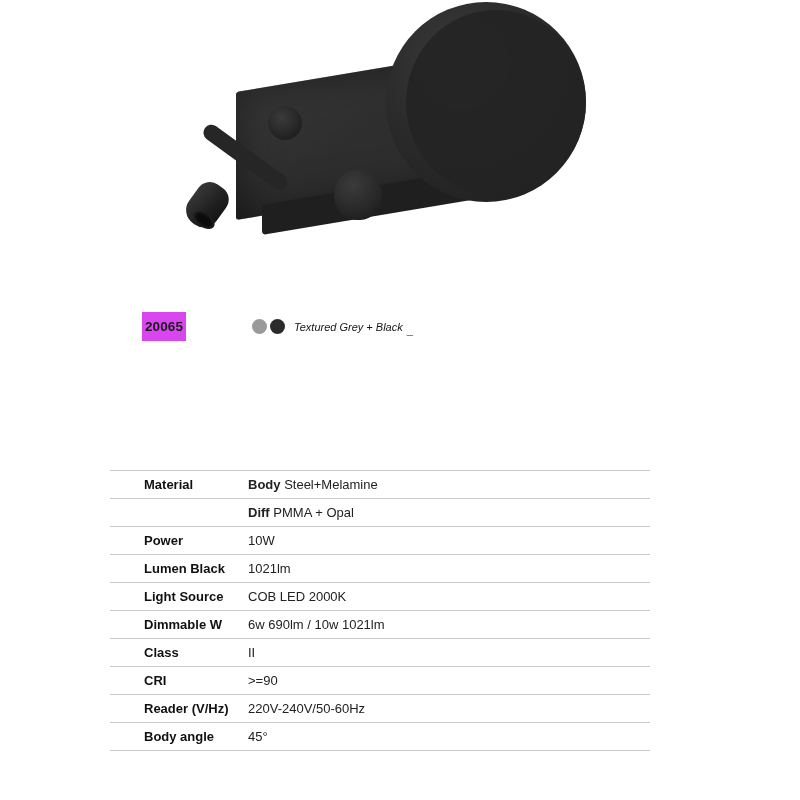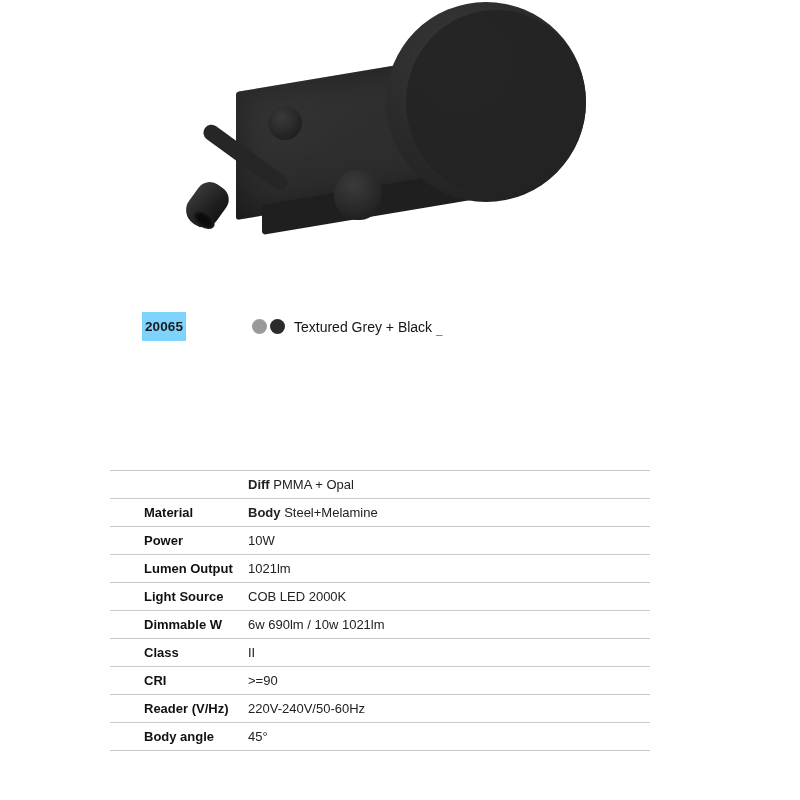--- a/index.html
+++ b/index.html
@@ -148,38 +148,39 @@
     align-items: center;
     height: 29px;
   }
   .finish-code {
     width: 110px;
     font-size: 13.5px;
     font-weight: bold;
     letter-spacing: 0.1px;
   }
   .finish-code.highlight .code-text {
-    background: #7dd3fc;
+    background: #d946ef;
     padding: 7px 3px;
   }
   .swatches {
     width: 42px;
     display: flex;
     align-items: center;
     gap: 3px;
   }
   .sw {
     width: 15px;
     height: 15px;
     border-radius: 50%;
     display: inline-block;
   }
   .finish-label {
-    font-size: 14px;
+    font-size: 11px;
     color: #151515;
+    font-style: italic;
   }
   .finish-note {
     font-size: 11px;
     color: #555;
     margin-left: 4px;
     position: relative;
     top: 3px;
   }
 
   
@@ -248,36 +249,36 @@
     <div class="finish-note">_</div>
   </div>
 
 
 </div>
 
 <table class="spec-table">
   <tbody>
     <tr>
       <td class="col-gutter"></td>
+      <td class="col-label">Material</td>
+      <td class="col-value"><span class="val-strong">Body</span> <span>Steel+Melamine</span></td>
+    </tr>
+    <tr>
+      <td class="col-gutter"></td>
       <td class="col-label"></td>
       <td class="col-value"><span class="val-strong">Diff</span> <span>PMMA  + Opal</span></td>
     </tr>
     <tr>
       <td class="col-gutter"></td>
-      <td class="col-label">Material</td>
-      <td class="col-value"><span class="val-strong">Body</span> <span>Steel+Melamine</span></td>
-    </tr>
-    <tr>
-      <td class="col-gutter"></td>
       <td class="col-label">Power</td>
       <td class="col-value"><span class="val-strong"></span> <span>10W</span></td>
     </tr>
     <tr>
       <td class="col-gutter"></td>
-      <td class="col-label">Lumen Output</td>
+      <td class="col-label">Lumen Black</td>
       <td class="col-value"><span class="val-strong"></span> <span>1021lm</span></td>
     </tr>
     <tr>
       <td class="col-gutter"></td>
       <td class="col-label">Light Source</td>
       <td class="col-value"><span class="val-strong"></span> <span>COB LED 2000K</span></td>
     </tr>
     <tr>
       <td class="col-gutter"></td>
       <td class="col-label">Dimmable W</td>

